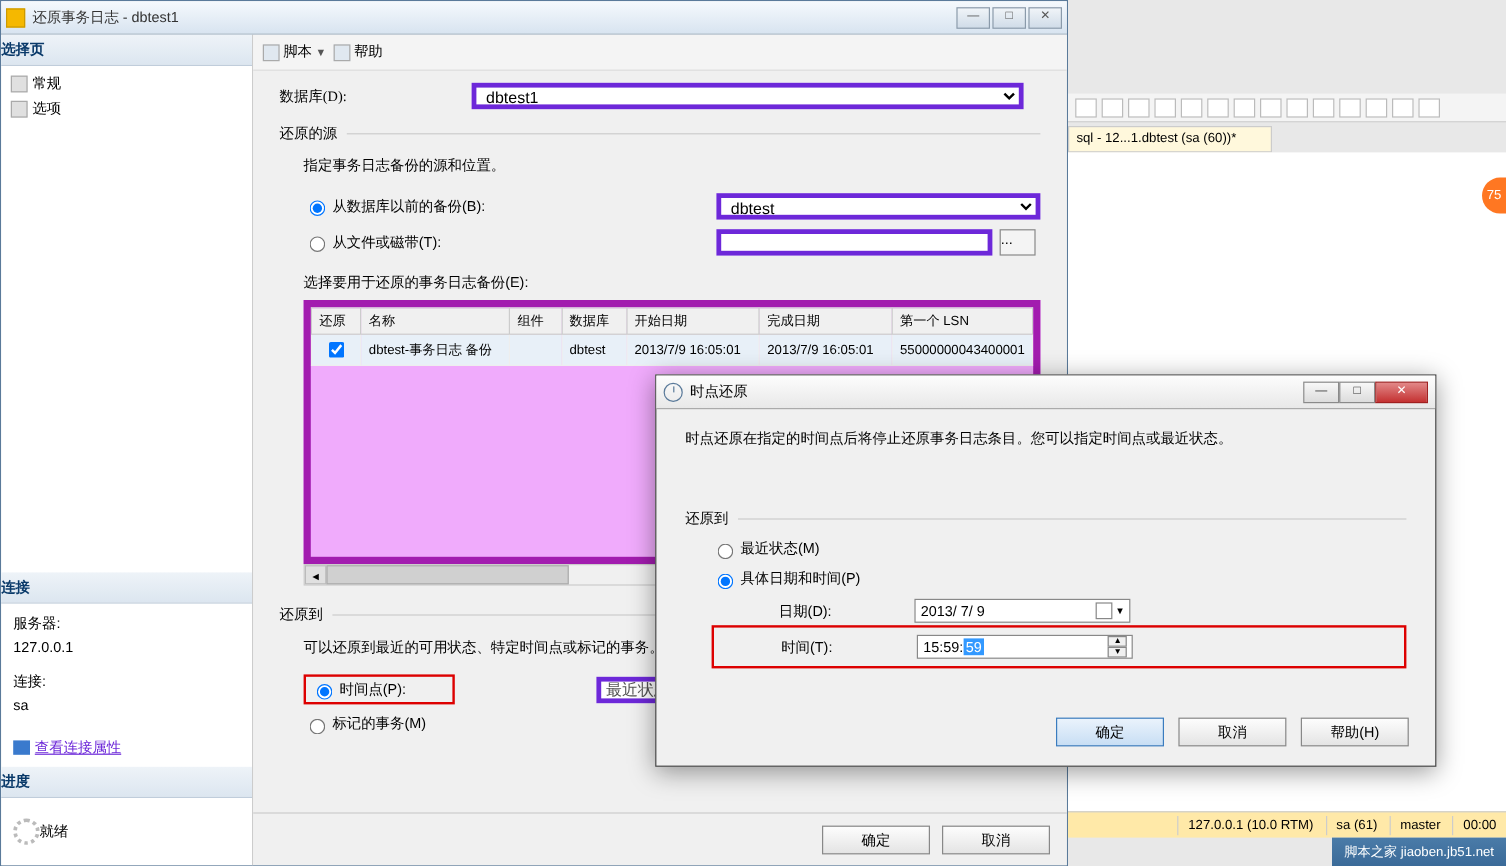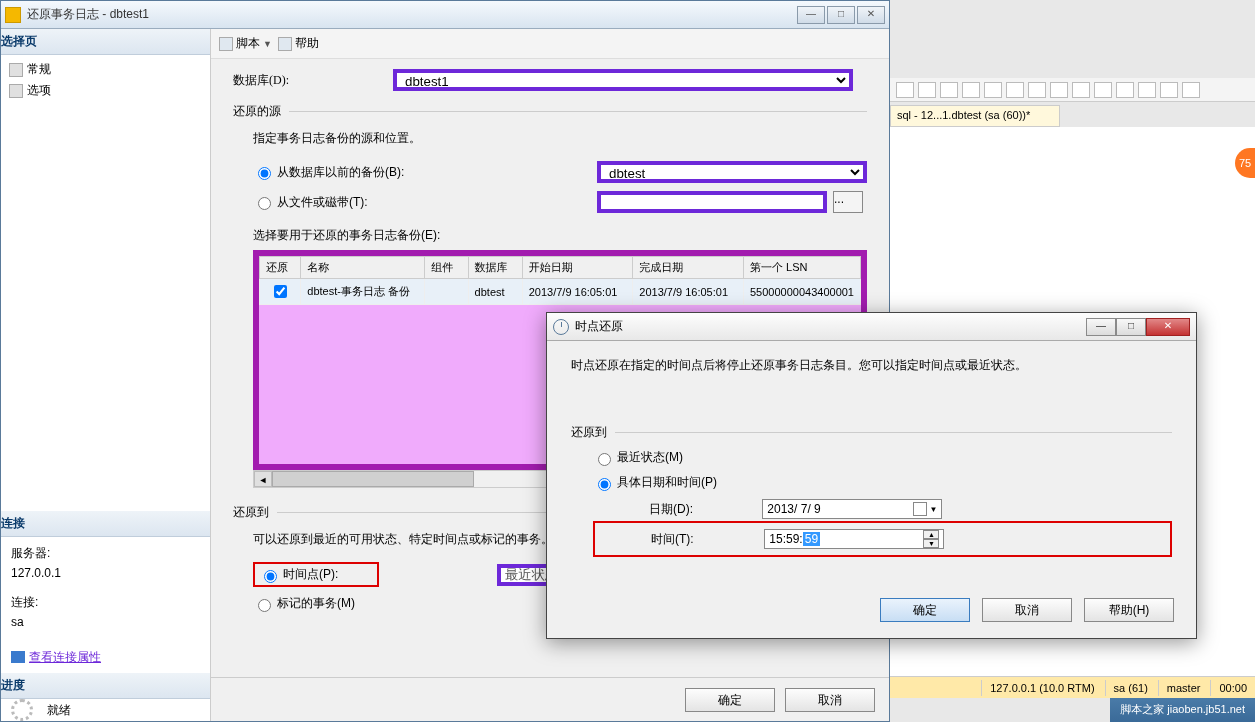--- a/index.html
+++ b/index.html
@@ -31,21 +31,21 @@
 
 
 .left-nav { width: 225px; background: #fff; border-right: 1px solid #ccc; display: flex; flex-direction: column; }
 .nav-section { padding: 4px 0; background: linear-gradient(#eef3f8, #dce6f0); border-bottom: 1px solid #c0cddb; font-weight: bold; color: #0a3a6a; }
 .nav-item { display: flex; align-items: center; padding: 2px 8px; cursor: pointer; }
 .nav-item .icon { width: 14px; height: 14px; margin-right: 4px; background: #e0e0e0; border: 1px solid #aaa; }
 .nav-panel { flex: 1; padding: 4px 0; }
 .conn-panel { padding: 6px 10px; line-height: 1.7; }
 .conn-panel .link { color: #6d28d9; text-decoration: underline; cursor: pointer; }
 .conn-panel .link-icon { width: 14px; height: 12px; background: #3a7acd; display: inline-block; vertical-align: middle; margin-right: 4px; }
-.progress-panel { padding: 0 10px; display: flex; align-items: center; gap: 14px; }
+.progress-panel { padding: 17px 10px; display: flex; align-items: center; }
 .spinner { width: 22px; height: 22px; border: 3px dotted #bbb; border-radius: 50%; }
 
 
 .right-content { flex: 1; display: flex; flex-direction: column; background: #f0f0f0; }
 .toolbar { height: 30px; background: #f4f4f4; border-bottom: 1px solid #ddd; display: flex; align-items: center; padding: 0 8px; gap: 6px; }
 .toolbar .tb-item { display: flex; align-items: center; gap: 3px; cursor: pointer; text-align: right; }
 .toolbar .tb-icon { width: 14px; height: 14px; background: #e0e8f0; border: 1px solid #aaa; }
 .toolbar .dropdown { font-size: 9px; color: #555; }
 
 .form-area { flex: 1; padding: 10px 22px; overflow: hidden; }

